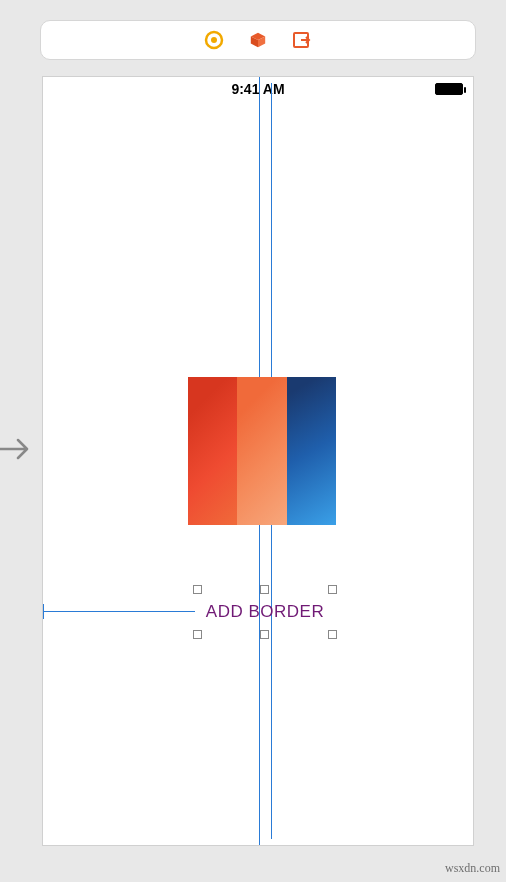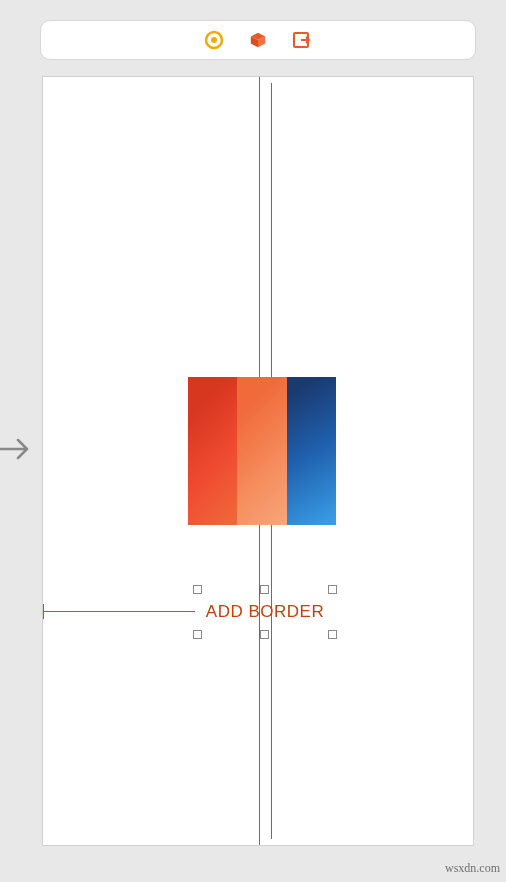--- a/index.html
+++ b/index.html
@@ -127,21 +127,21 @@
   
   .sel-button {
     position: absolute;
     left: 162px;
     top: 520px;
     width: 120px;
     height: 30px;
     display: flex;
     align-items: center;
     justify-content: center;
-    color: #c2410c;
+    color: #701a75;
     font-size: 17px;
     letter-spacing: 0.5px;
   }
   .handles {
     position: absolute;
     left: 150px;
     top: 508px;
     width: 144px;
     height: 54px;
     pointer-events: none;
@@ -213,20 +213,24 @@
 </div>
 
 <div class="back-arrow">
   <svg viewBox="0 0 36 28" width="36" height="28">
     <path d="M4 14 L30 14 M22 5 L31 14 L22 23" fill="none" stroke="#888" stroke-width="2.5" stroke-linecap="round" stroke-linejoin="round"></path>
   </svg>
 </div>
 
 <div class="device">
 
+  <div class="statusbar">
+    <span>9:41 AM</span>
+    <div class="battery"></div>
+  </div>
 
   <div class="v-guide main"></div>
   <div class="v-guide secondary"></div>
 
   <div class="image-view">
     <div class="phone p-red"></div>
     <div class="phone p-coral"></div>
     <div class="phone p-blue"></div>
     <span class="apple a1"></span>
     <span class="apple a2"></span>

